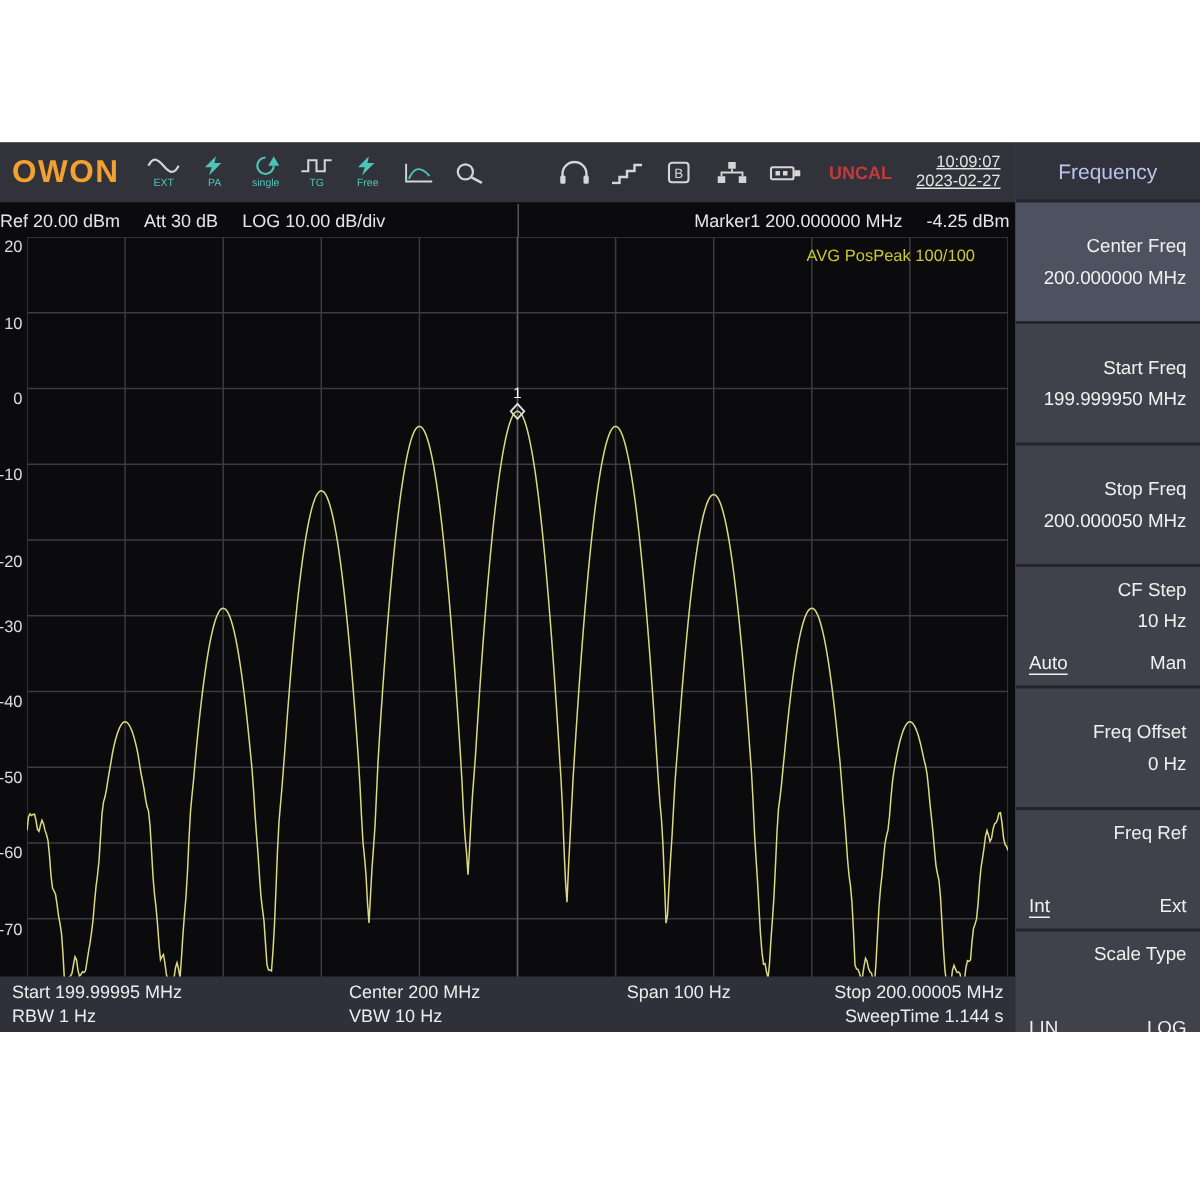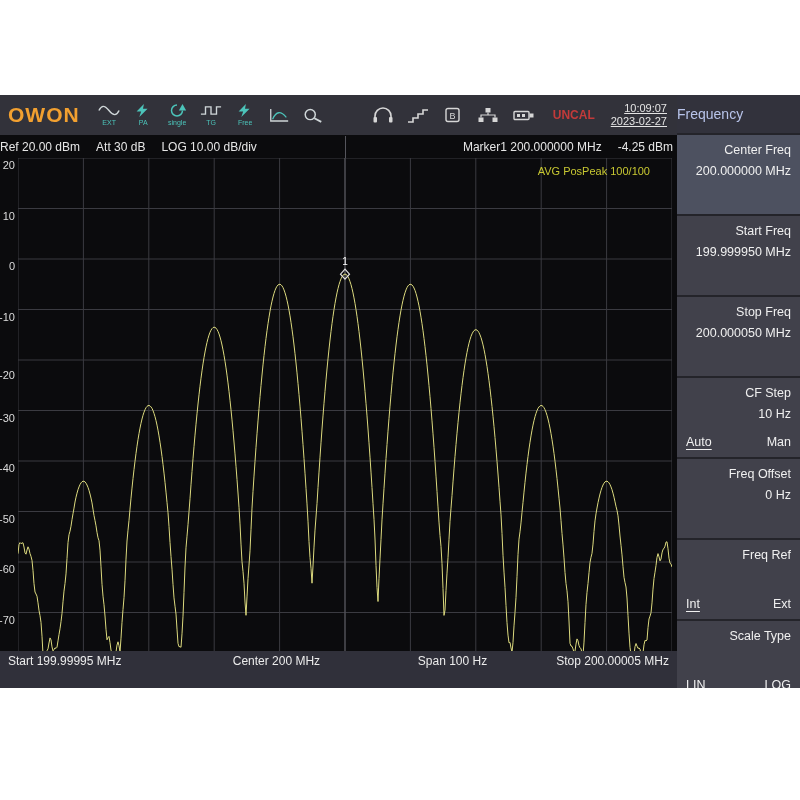--- a/index.html
+++ b/index.html
@@ -31,23 +31,23 @@
   .ylabel{position:absolute;right:1px;font-size:11px;color:#dcdcdc;text-align:right;line-height:11px;white-space:nowrap;}
   .legend{position:absolute;right:27px;top:7px;font-size:11px;color:#c8c832;}
   .marker-ext{position:absolute;left:345px;top:-22px;width:1px;height:22px;background:#55555c;}
 
   .statusbar{position:absolute;left:0;bottom:12px;width:677px;height:37px;background:#30303a;color:#ececec;font-size:12px;box-sizing:border-box;padding:2px 8px;}
   .srow{display:grid;grid-template-columns:34% 28% 17% 21%;line-height:16px;white-space:nowrap;}
   .srow .r{text-align:right;}
 
   
   .panel{position:absolute;left:677px;top:95px;width:123px;height:605px;background:#24242a;display:flex;flex-direction:column;box-sizing:border-box;}
-  .panel-header{height:38px;min-height:38px;line-height:38px;text-align:left;color:#b8c4ea;font-size:14px;background:#32323c;}
+  .panel-header{height:38px;min-height:38px;line-height:38px;text-align:center;color:#b8c4ea;font-size:14px;background:#32323c;}
   .panel-items{flex:1;display:flex;flex-direction:column;gap:2px;padding-top:2px;}
-  .menu-item{flex:1;background:#41414b;color:#f0f0f0;font-size:12.5px;display:flex;flex-direction:column;align-items:flex-end;padding:8px 9px;box-sizing:border-box;cursor:pointer;}
+  .menu-item{flex:1;background:#41414b;color:#f0f0f0;font-size:12.5px;display:flex;flex-direction:column;align-items:flex-end;padding:8px 9px;box-sizing:border-box;cursor:pointer;justify-content:center;}
   .menu-item.selected{background:#4d5160;}
   .mi-label{margin-bottom:3px;}
   .mi-value{margin-top:4px;}
   .mi-opts{margin-top:auto;width:100%;display:flex;justify-content:space-between;}
   .mi-opt.active{text-decoration:underline;text-underline-offset:3px;}
 </style>
 </head>
 <body>
 
 <div class="page">
@@ -202,20 +202,26 @@
         <div class="legend">AVG PosPeak 100/100</div>
       </div>
 
       <div class="statusbar">
         <div class="srow">
           <span>Start 199.99995 MHz</span>
           <span>Center 200 MHz</span>
           <span>Span 100 Hz</span>
           <span class="r">Stop 200.00005 MHz</span>
         </div>
+        <div class="srow">
+          <span>RBW 1 Hz</span>
+          <span>VBW 10 Hz</span>
+          <span></span>
+          <span class="r">SweepTime 1.144 s</span>
+        </div>
       </div>
     </div>
   </div>
 
   <div class="panel">
     <div class="panel-header">Frequency</div>
     <div class="panel-items" id="panelItems">
         <div class="menu-item selected">
           <div class="mi-label">Center Freq</div>
           <div class="mi-value">200.000000 MHz</div>

